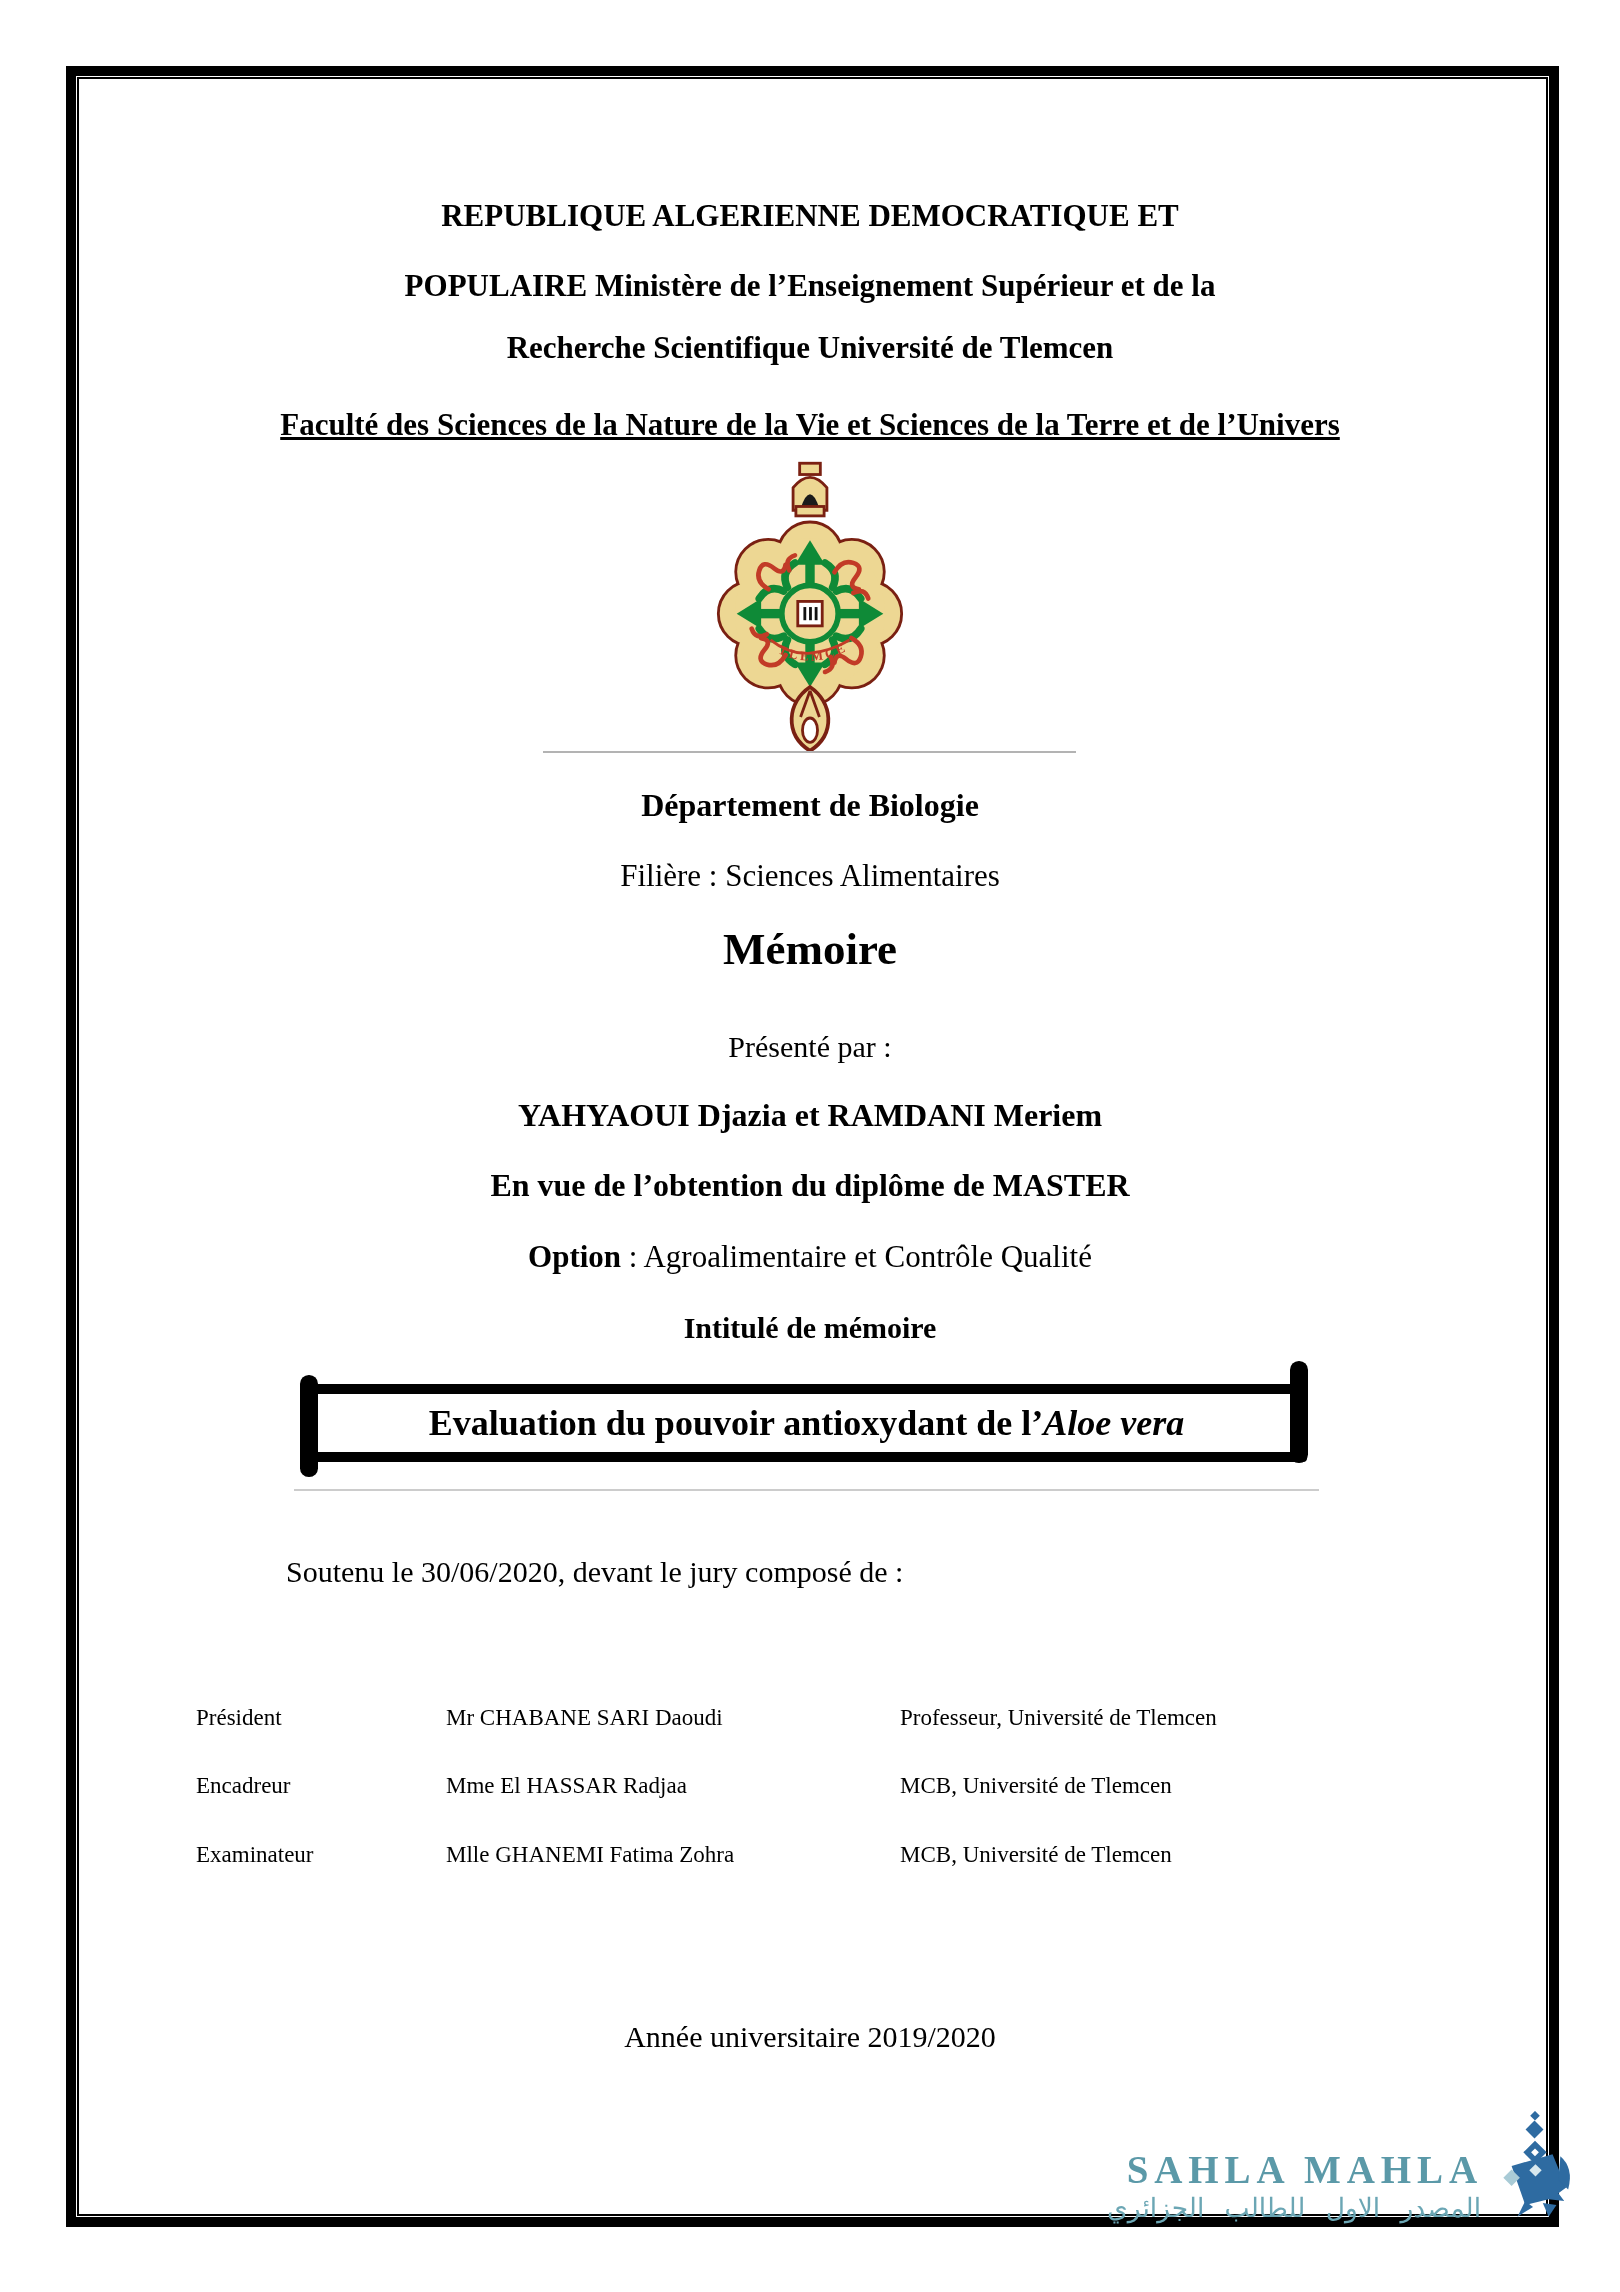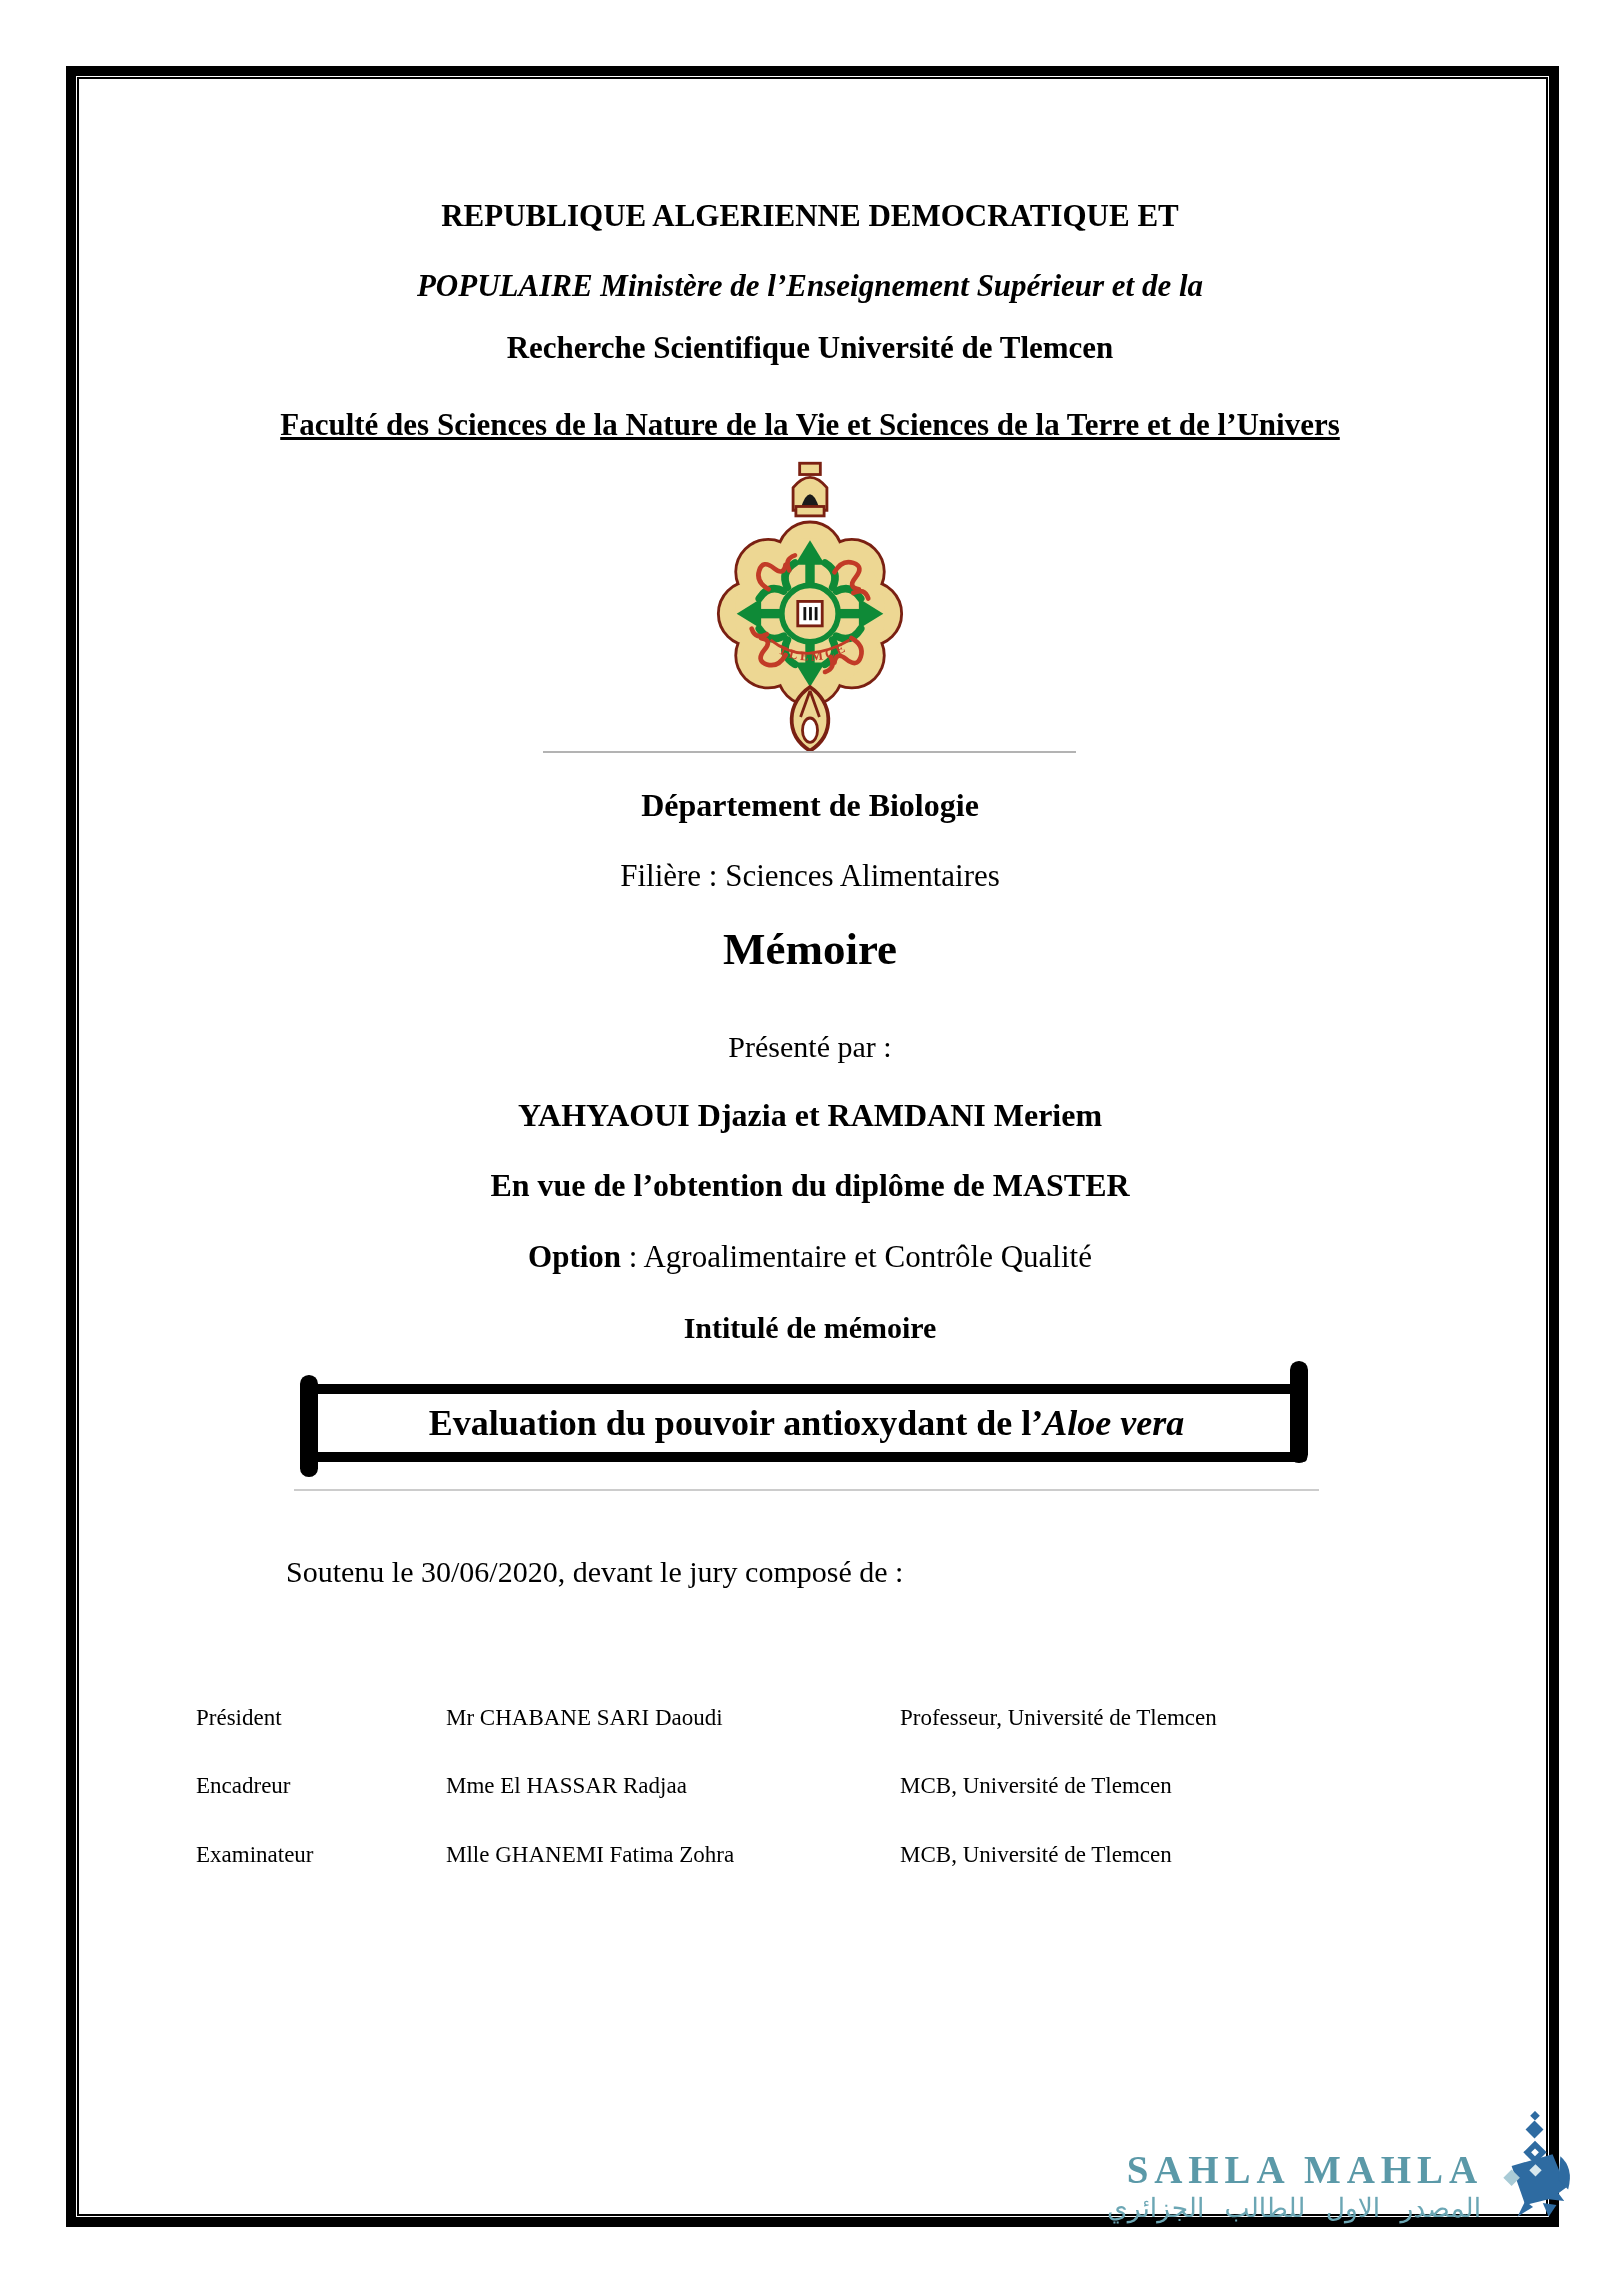--- a/index.html
+++ b/index.html
@@ -12,21 +12,21 @@
   .frame {
     position:absolute; left:66px; top:66px; width:1493px; height:2161px;
     border:10.8px solid #000; box-sizing:border-box; z-index:1;
   }
   .frame::before { content:""; position:absolute; inset:1px; border:2px solid #000; }
 
   .cline { position:absolute; left:0; width:100%; text-align:center; line-height:43px; z-index:2; }
   .b { font-weight:bold;text-align:center; }
 
   .hl1 { top:194px; font-size:31px; }
-  .hl2 { top:264px; font-size:31px;font-style:italic; }
+  .hl2 { top:264px; font-size:31px; }
   .hl3 { top:326px; font-size:31px; }
   .hl4 { top:403px; font-size:31px;text-decoration:underline; }
 
   .logo-wrap { position:absolute; top:461px; left:50%; margin-left:-94px; width:188px; height:294px; z-index:2; }
 
   .div1 { position:absolute; top:751px; left:50%; margin-left:-267px; width:533px; height:2px; background:#b3b3b3; z-index:2; }
   .div2 { position:absolute; top:1489px; left:294px; width:1025px; height:2px; background:#cccccc; z-index:2; }
 
   .dept   { top:784px;  font-size:32px; }
   .fil    { top:854px;  font-size:31px; }
@@ -182,20 +182,21 @@
     <span class="jrole">Encadreur</span>
     <span class="jname">Mme El HASSAR Radjaa</span>
     <span class="jaff">MCB, Université de Tlemcen</span>
   </div>
   <div class="jrow jr3">
     <span class="jrole">Examinateur</span>
     <span class="jname">Mlle GHANEMI Fatima Zohra</span>
     <span class="jaff">MCB, Université de Tlemcen</span>
   </div>
 
+  <div class="cline year">Année universitaire 2019/2020</div>
 
   <div class="wm-brand">SAHLA MAHLA</div>
   <div class="wm-tag" dir="rtl">المصدر الاول للطالب الجزائري</div>
   <div class="wm-icon">
     <svg viewBox="0 0 80 110" width="78" height="108">
       <g fill="#2e6ba1">
         <rect x="36.5" y="1" width="7" height="7" transform="rotate(45 40 4.5)"></rect>
         <rect x="33" y="12" width="13" height="13" transform="rotate(45 39.5 18.5)"></rect>
         <path d="M40,30 L52,42 L40,54 L28,42 Z M40,38 L44,42 L40,46 L36,42 Z" fill-rule="evenodd"></path>
         <path d="M16,56 L58,44 L72,78 L64,84 L70,92 L54,90 L30,96 Z"></path>

